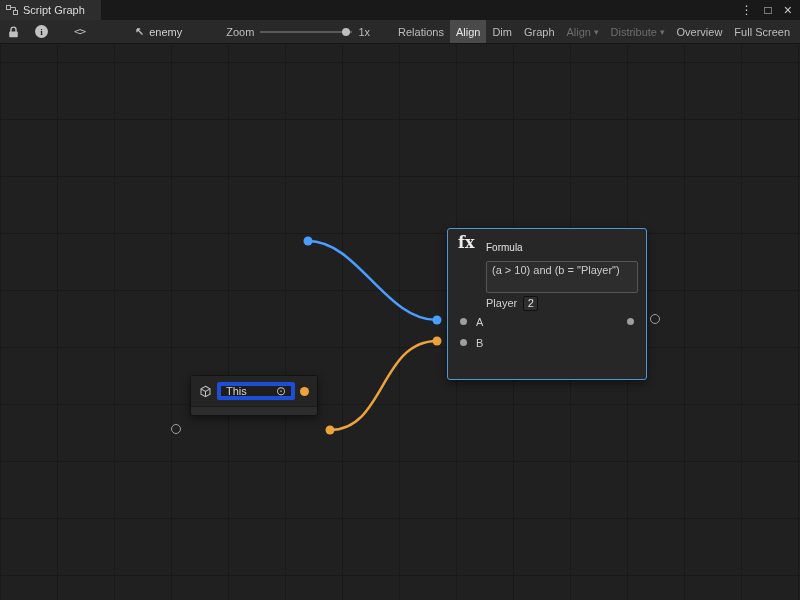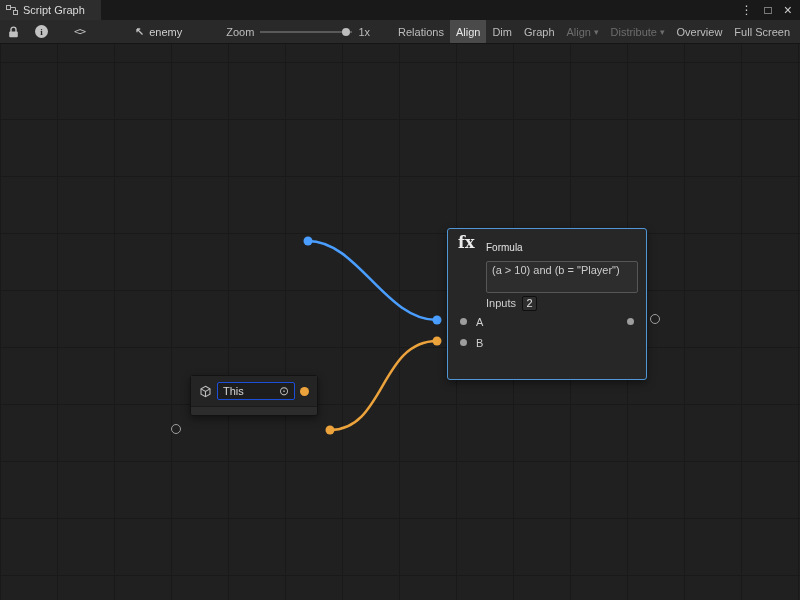--- a/index.html
+++ b/index.html
@@ -58,21 +58,21 @@
   .inputs-count { min-width:15px; height:15px; background:#2e2e2e; border:1px solid #0f0f0f; border-radius:2px; color:#e0e0e0; text-align:center; line-height:13px; padding:0 3px; cursor:text; }
   .port-row { position:relative; height:21px; display:flex; align-items:center; padding-left:28px; color:#cfcfcf; }
   .port-row .in-dot { left:12px; top:7px; background:#9e9e9e; }
   .port-row .out-dot { right:12px; top:7px; background:#9e9e9e; }
 
   
   .hollow { position:absolute; z-index:2; width:10px; height:10px; border:1.5px solid #9e9e9e; border-radius:50%; background:transparent; cursor:pointer; }
 
   
   .gn-body { height:30px; display:flex; align-items:center; padding:0 8px; gap:5px; }
-  .this-field { flex:1; height:18px; background:#1d1d1d; border:1px solid #1d4ed8; border-radius:2px; display:flex; align-items:center; padding:4px 5px; color:#d6d6d6; cursor:pointer; }
+  .this-field { flex:1; height:18px; background:#1d1d1d; border:4px solid #1d4ed8; border-radius:2px; display:flex; align-items:center; padding:4px 5px; color:#d6d6d6; cursor:pointer; }
   .this-field .target { margin-left:auto; font-size:12px; color:#bdbdbd; }
 
   svg.icon { display:block; }
 </style>
 </head>
 <body>
 
 <div class="titlebar">
   <div class="tab">
     <svg class="icon" width="12" height="12" viewBox="0 0 12 12">
@@ -155,21 +155,21 @@
   </svg>
 
 
   <div class="node formula" style="left: 447px; top: 184px; border-color: rgb(81, 150, 214);">
     <div class="f-header">
       <span class="fx-ic">fx</span>
       <span class="f-title">Formula</span>
     </div>
     <div class="expr-box">(a &gt; 10) and (b = "Player")</div>
     <div class="inputs-row">
-      <span>Inputs</span>
+      <span>Player</span>
       <span class="inputs-count">2</span>
     </div>
     <div class="port-row">
       <span class="dot small in-dot"></span>
       <span>A</span>
       <span class="dot small out-dot"></span>
     </div>
     <div class="port-row">
       <span class="dot small in-dot"></span>
       <span>B</span>

